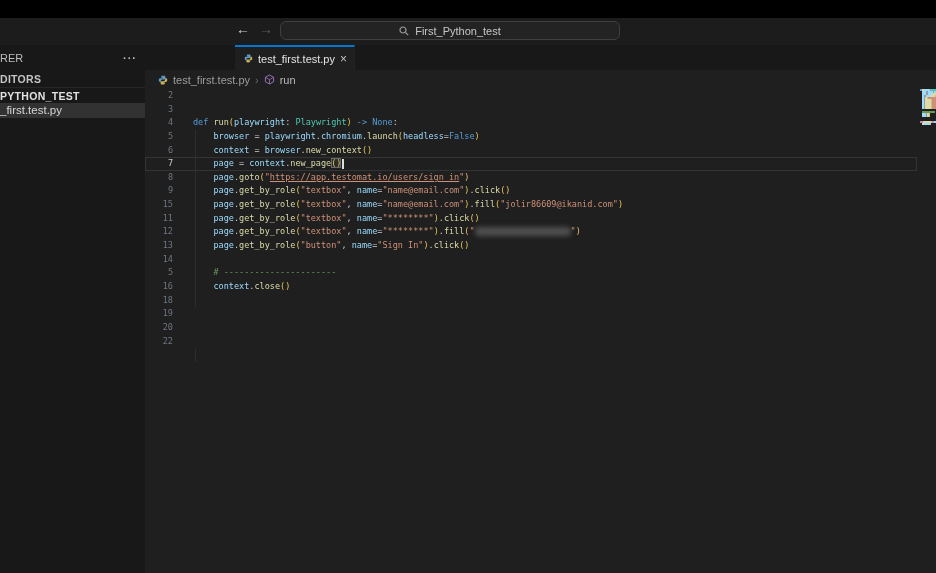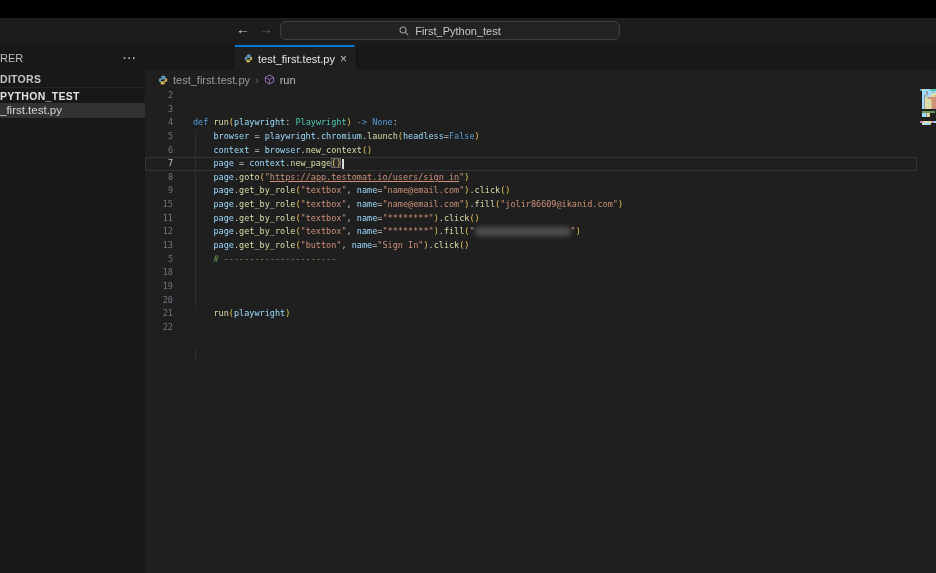--- a/index.html
+++ b/index.html
@@ -170,37 +170,41 @@
     </div>
     <div class="code-line">
       <div class="gutter">12</div>
       <div class="code-text"><span class="tok-p">    </span><span class="tok-v">page</span><span class="tok-p">.</span><span class="tok-f">get_by_role</span><span class="tok-b">(</span><span class="tok-s">"textbox"</span><span class="tok-p">, </span><span class="tok-v">name</span><span class="tok-p">=</span><span class="tok-s">"********"</span><span class="tok-b">)</span><span class="tok-p">.</span><span class="tok-f">fill</span><span class="tok-b">(</span><span class="tok-s">"</span><span class="tok-bl" style="width: 96px;"></span><span class="tok-s">"</span><span class="tok-b">)</span></div>
     </div>
     <div class="code-line">
       <div class="gutter">13</div>
       <div class="code-text"><span class="tok-p">    </span><span class="tok-v">page</span><span class="tok-p">.</span><span class="tok-f">get_by_role</span><span class="tok-b">(</span><span class="tok-s">"button"</span><span class="tok-p">, </span><span class="tok-v">name</span><span class="tok-p">=</span><span class="tok-s">"Sign In"</span><span class="tok-b">)</span><span class="tok-p">.</span><span class="tok-f">click</span><span class="tok-b">()</span></div>
     </div>
     <div class="code-line">
+      <div class="gutter">14</div>
+      <div class="code-text"></div>
+    </div>
+    <div class="code-line">
       <div class="gutter">5</div>
       <div class="code-text"><span class="tok-p">    </span><span class="tok-c"># ----------------------</span></div>
     </div>
     <div class="code-line">
+      <div class="gutter">16</div>
+      <div class="code-text"><span class="tok-p">    </span><span class="tok-v">context</span><span class="tok-p">.</span><span class="tok-f">close</span><span class="tok-b">()</span></div>
+    </div>
+    <div class="code-line">
       <div class="gutter">18</div>
       <div class="code-text"></div>
     </div>
     <div class="code-line">
       <div class="gutter">19</div>
       <div class="code-text"></div>
     </div>
     <div class="code-line">
       <div class="gutter">20</div>
-    </div>
-    <div class="code-line">
-      <div class="gutter">21</div>
-      <div class="code-text"><span class="tok-p">    </span><span class="tok-f">run</span><span class="tok-b">(</span><span class="tok-v">playwright</span><span class="tok-b">)</span></div>
     </div>
     <div class="code-line">
       <div class="gutter">22</div>
       <div class="code-text"></div>
     </div>
   </div>
 
 <div class="minimap">
     <div class="mm-row"></div>
     <div class="mm-row"></div>

